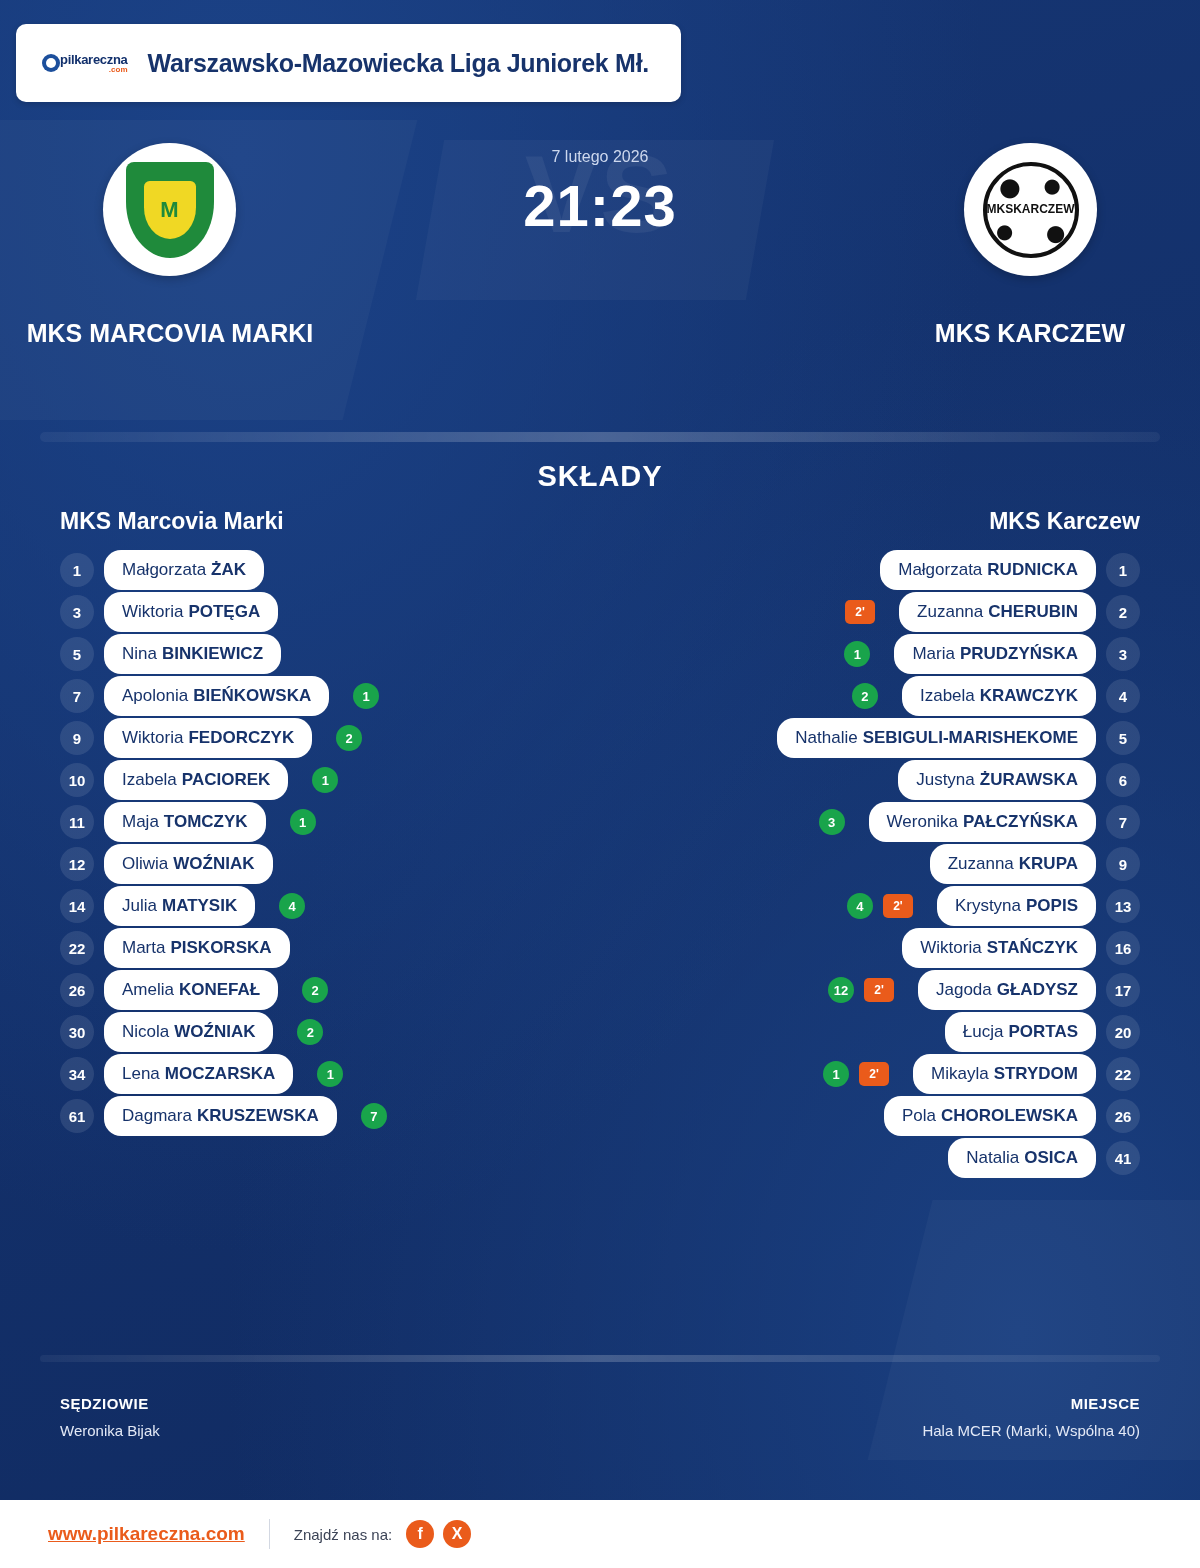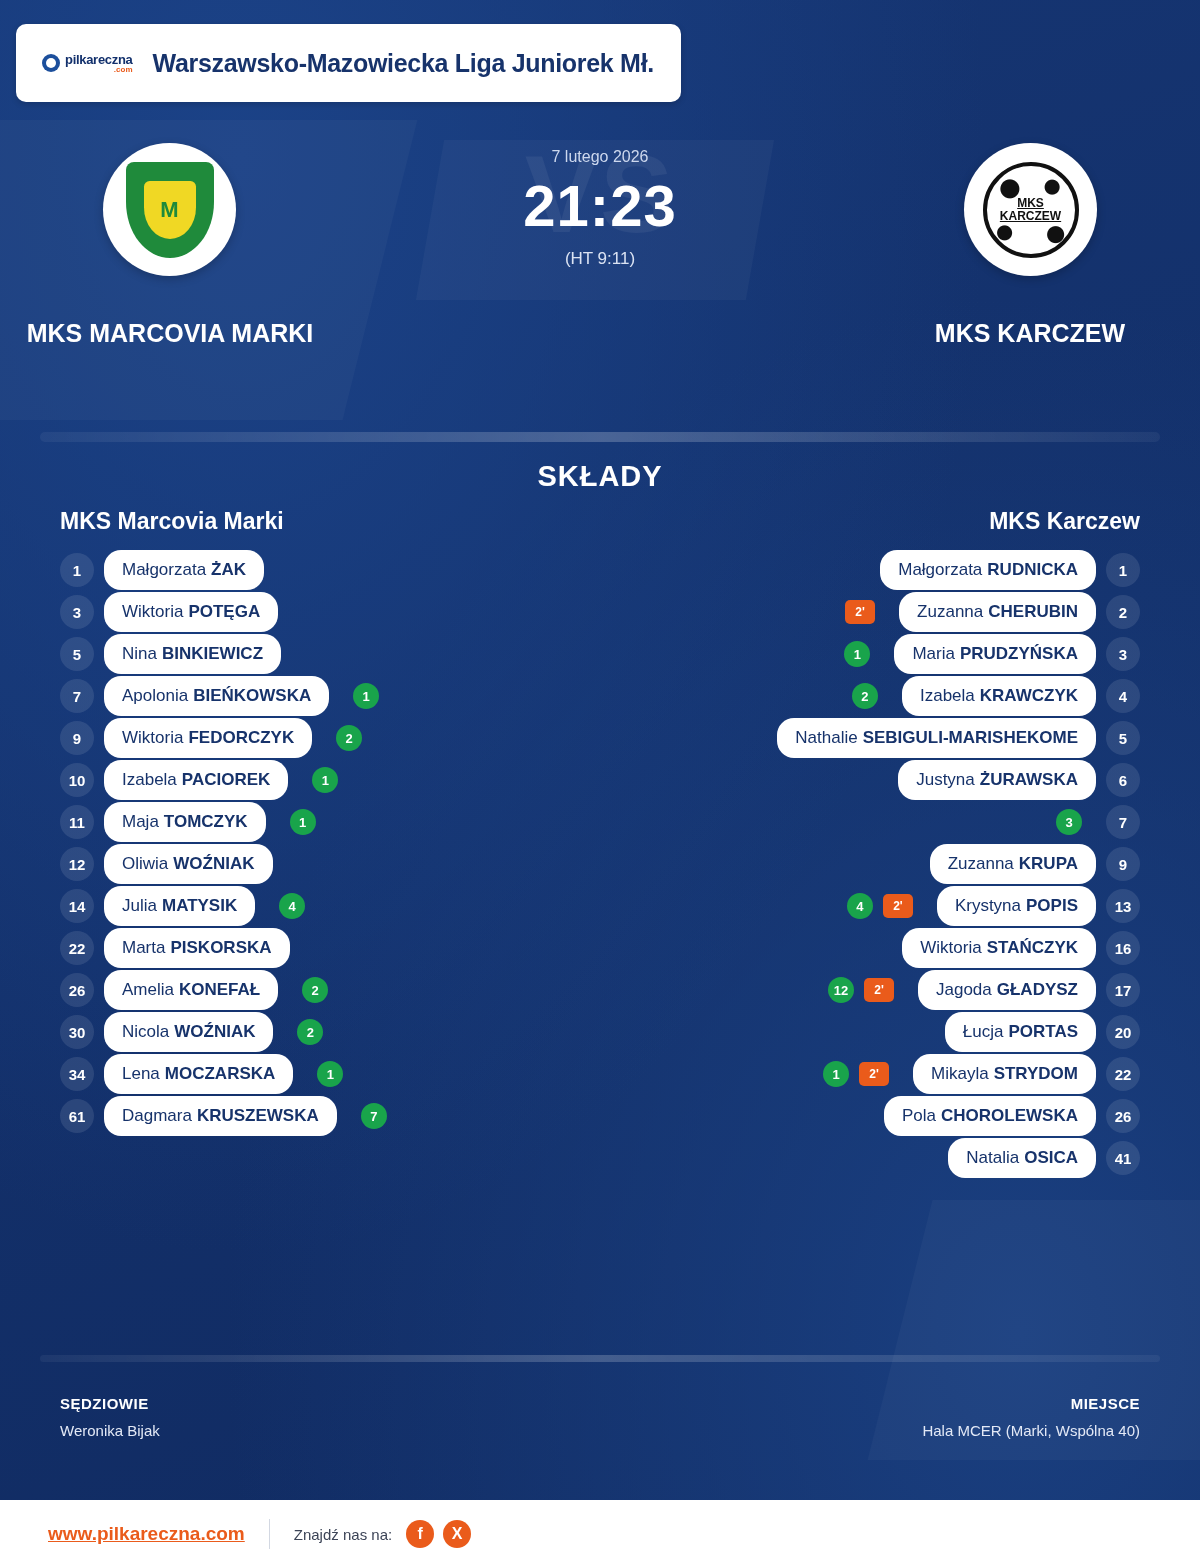--- a/index.html
+++ b/index.html
@@ -42,21 +42,21 @@
   .league-card {
     position: absolute; left: 16px; top: 24px;
     width: 665px; height: 78px;
     background: #ffffff;
     border-radius: 10px;
     display: flex; align-items: center;
     padding: 0 26px;
     box-shadow: 0 2px 6px rgba(0,0,0,0.18);
   }
   .brand-logo {
-    display: flex; align-items: center; gap: 5px;
+    display: flex; align-items: center; 
     margin-right: 20px;
   }
   .brand-ball {
     width: 18px; height: 18px; border-radius: 50%;
     background: #1c4f9c;
     position: relative;
   }
   .brand-ball::after {
     content: ""; position: absolute; left: 4px; top: 4px;
     width: 10px; height: 10px; border-radius: 50%;
@@ -117,28 +117,28 @@
     width: 52px; height: 58px;
     background: #f0d824;
     border-radius: 6px 6px 28px 28px / 6px 6px 34px 34px;
     display: flex; align-items: center; justify-content: center;
     font-size: 22px; font-weight: bold; color: #1f8a3b;
   }
   
   .crest-karczew {
     width: 96px; height: 96px; border-radius: 50%;
     border: 4px solid #111;
-    display: flex; flex-direction: column; align-items: center; justify-content: center;
+    display: flex; flex-direction: row; align-items: center; justify-content: center;
     background:
       radial-gradient(circle at 26% 26%, #111 0 9px, rgba(0,0,0,0) 10px),
       radial-gradient(circle at 74% 24%, #111 0 7px, rgba(0,0,0,0) 8px),
       radial-gradient(circle at 20% 76%, #111 0 7px, rgba(0,0,0,0) 8px),
       radial-gradient(circle at 78% 78%, #111 0 8px, rgba(0,0,0,0) 9px),
       #fff;
-    font-size: 12px; font-weight: bold; color: #111; line-height: 1.05; text-decoration: underline;
+    font-size: 12px; font-weight: bold; color: #111; line-height: 1.05;
   }
 
   
   .divider {
     position: absolute; left: 40px; top: 432px;
     width: 1120px; height: 10px;
     background: linear-gradient(90deg, rgba(255,255,255,0.05), rgba(255,255,255,0.22), rgba(255,255,255,0.05));
     border-radius: 5px;
   }
   .section-title {
@@ -261,21 +261,20 @@
   <div class="team-badge away">
     <div class="crest-karczew">
       <span>MKS</span>
       <span>KARCZEW</span>
     </div>
   </div>
 
   <div class="score-block">
     <div class="match-date">7 lutego 2026</div>
     <div class="score">21:23</div>
-    <div class="halftime">(HT 9:11)</div>
   </div>
 
   <div class="team-name home">MKS MARCOVIA MARKI</div>
   <div class="team-name away">MKS KARCZEW</div>
 
   <div class="divider"></div>
   <div class="section-title">SKŁADY</div>
 
   <div class="lineups">
     <div class="col left">
@@ -446,20 +445,24 @@
           <div class="player-row">
             <div class="pill">
               <span class="fn">Justyna</span>
               <span class="ln">ŻURAWSKA</span>
             </div>
             <div class="num">6</div>
           </div>
           <div class="player-row">
             <div class="badge goals">3</div>
             <div class="spacer"></div>
+            <div class="pill">
+              <span class="fn">Weronika</span>
+              <span class="ln">PAŁCZYŃSKA</span>
+            </div>
             <div class="num">7</div>
           </div>
           <div class="player-row">
             <div class="pill">
               <span class="fn">Zuzanna</span>
               <span class="ln">KRUPA</span>
             </div>
             <div class="num">9</div>
           </div>
           <div class="player-row">

